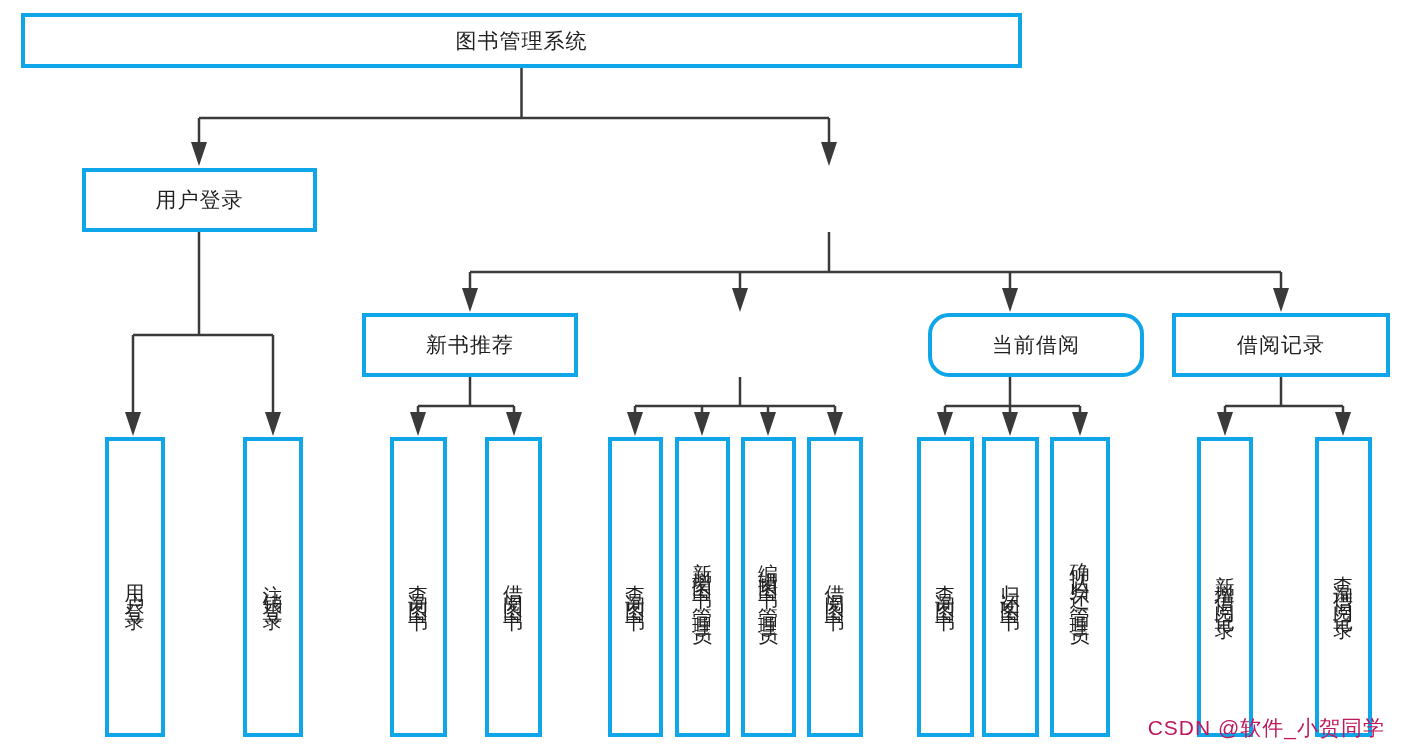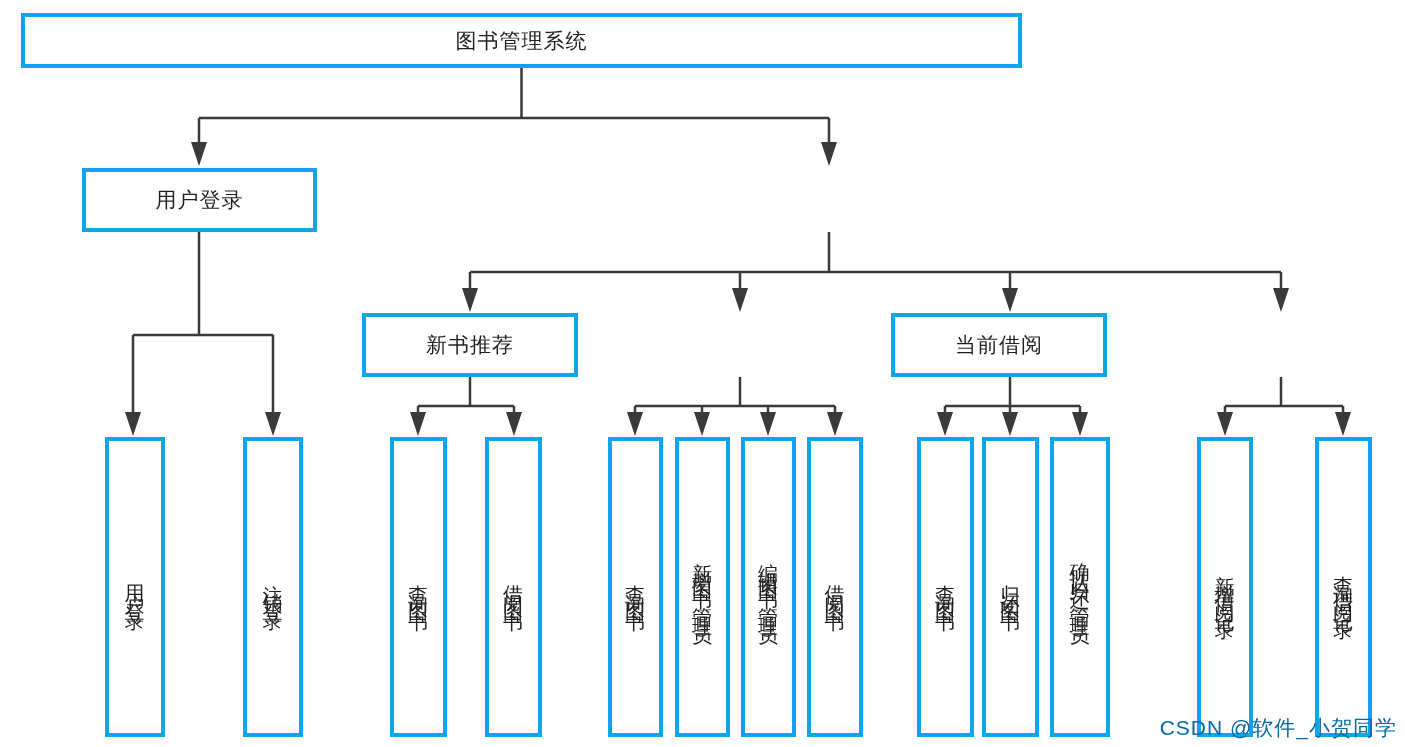--- a/index.html
+++ b/index.html
@@ -26,23 +26,23 @@
   .leaf{
     top:437px;height:300px;
     writing-mode:vertical-rl;
     text-orientation:mixed;
     font-size:20px;
     letter-spacing:9px;
     line-height:1;
   }
   .watermark{
     position:absolute;
-    right:8px;top:714px;
+    right:20px;top:714px;
     font-size:21px;
-    color:#0369a1;
+    color:#be185d;
     letter-spacing:1px;
     white-space:nowrap;
   }
 </style>
 </head>
 <body>
 
 <div id="stage">
 
   <svg id="connectors" viewBox="0 0 1405 747" xmlns="http://www.w3.org/2000/svg">
@@ -113,22 +113,25 @@
     <span>图书管理系统</span>
   </div>
 
   <div class="node hnode row2" style="left:82px;">
     <span>用户登录</span>
   </div>
 
   <div class="node hnode row3" style="left:362px;">
     <span>新书推荐</span>
   </div>
-  <div class="node hnode row3" style="left:891px;">
+  <div class="node hnode row3" style="left:928px;border-radius:21px;">
     <span>当前借阅</span>
+  </div>
+  <div class="node hnode row3" style="left:1172px;width:218px;">
+    <span>借阅记录</span>
   </div>
 
   <div class="node leaf" style="left:105px;width:60px;">
     <span>用户登录</span>
   </div>
   <div class="node leaf" style="left:243px;width:60px;">
     <span>注销登录</span>
   </div>
   <div class="node leaf" style="left:390px;width:57px;">
     <span>查询图书</span>

